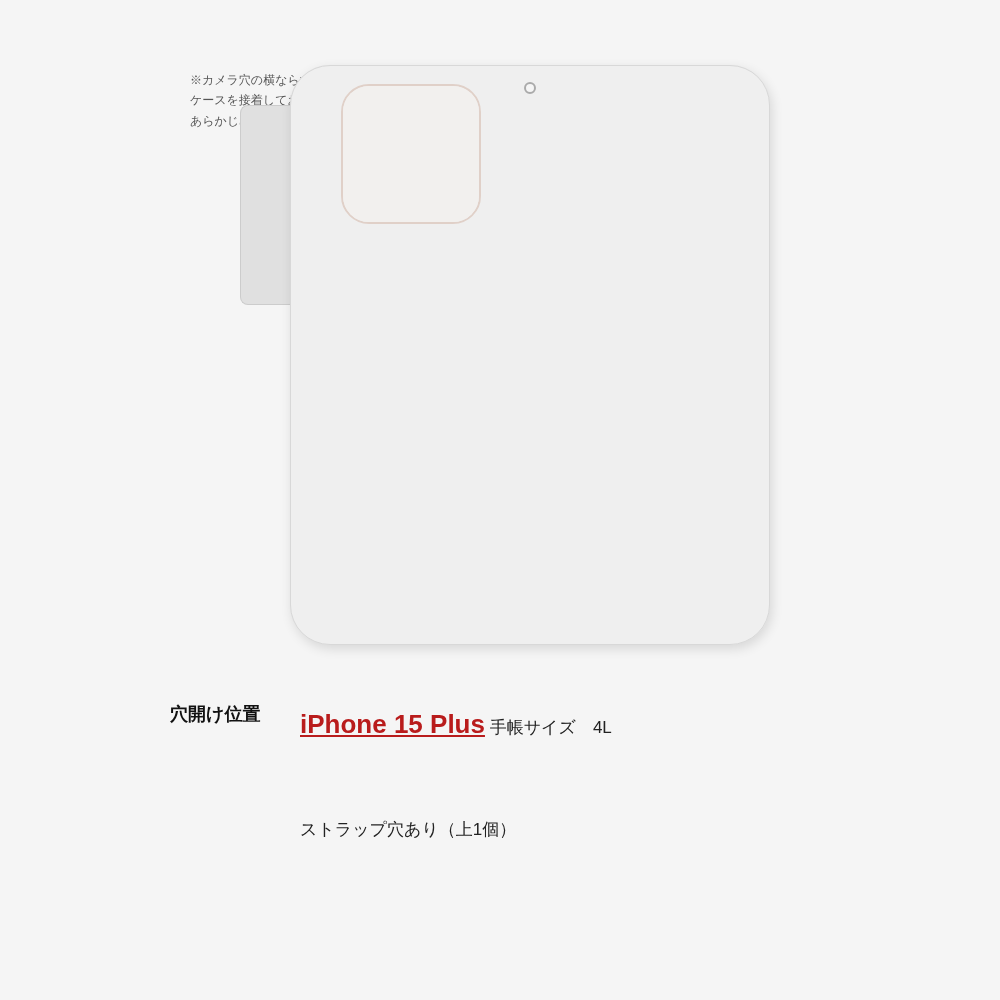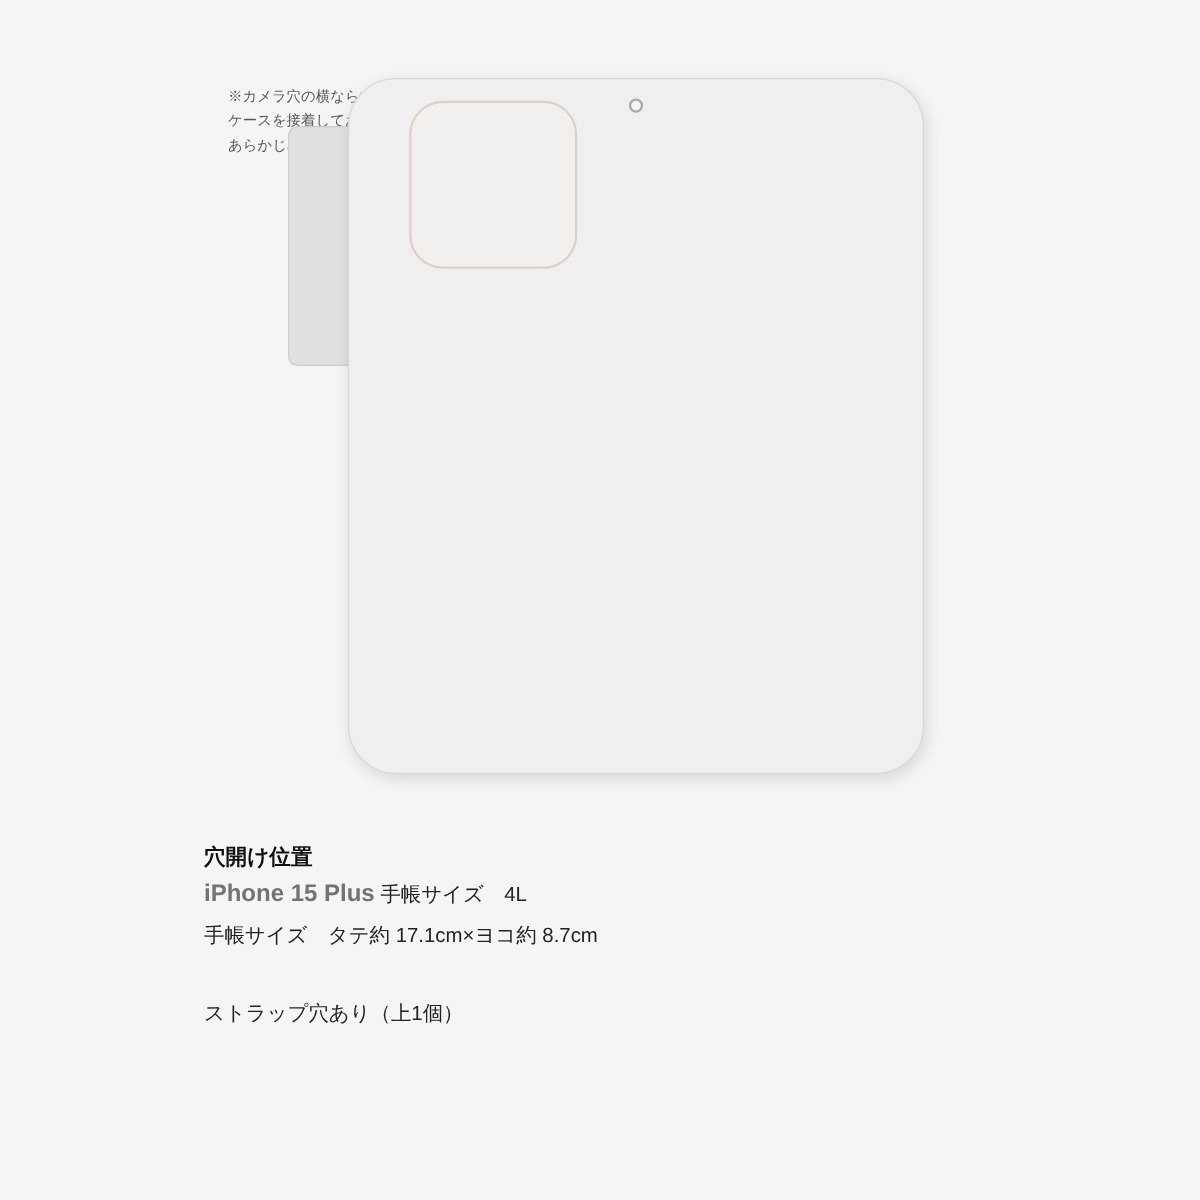--- a/index.html
+++ b/index.html
@@ -120,43 +120,44 @@
 
     
     .info-section {
       width: 780px;
       margin-top: 30px;
       padding: 0 60px;
     }
 
     .info-detail-block {
       display: flex;
-      flex-direction: column;
+      flex-direction: row;
       align-items: flex-start;
       margin-top: 20px;
     }
 
     .info-detail-label {
       font-size: 18px;
       font-weight: bold;
       color: #111;
       min-width: 130px;
       padding-top: 2px;
     }
 
     .info-detail-content {
       font-size: 17px;
       color: #222;
       line-height: 1.9;
     }
 
     .device-model {
-      font-size: 20px;
+      font-size: 26px;
       font-weight: bold;
-      color: #737373;
+      color: #b91c1c;
+      text-decoration: underline;
     }
   </style>
 </head>
 <body>
 
 <div class="page-container">
 
   <div class="case-area">
 
     <div class="note-text-area">
@@ -185,21 +186,21 @@
     </div>
   </div>
 
   <div class="info-section">
 
     <div class="info-detail-block">
       <div class="info-detail-label">穴開け位置</div>
       <div class="info-detail-content">
         <span class="device-model">iPhone 15 Plus</span>
         <span>手帳サイズ　4L</span><br>
-        <span>手帳サイズ　タテ約 17.1cm×ヨコ約 8.7cm</span><br>
+        <br>
         <br>
         <span>ストラップ穴あり（上1個）</span>
       </div>
     </div>
 
   </div>
 
 </div>
 
 </body></html>

